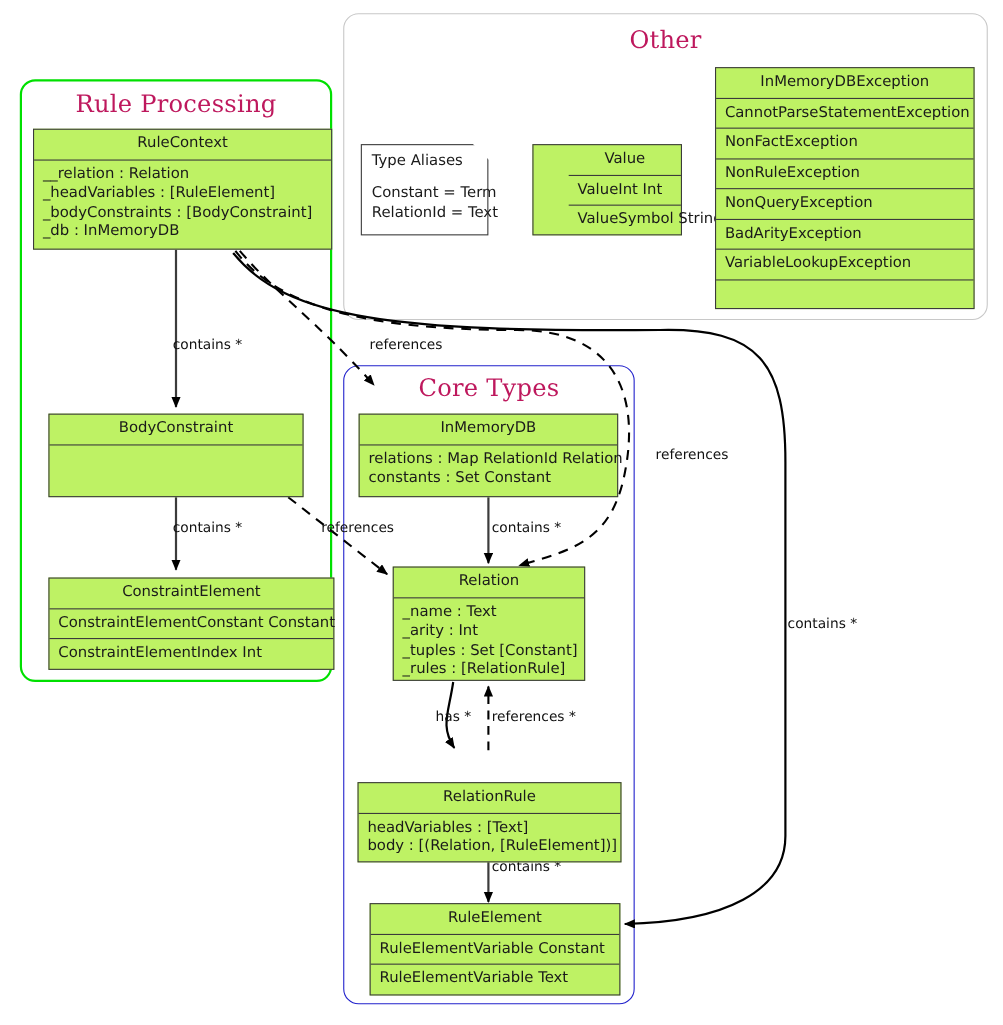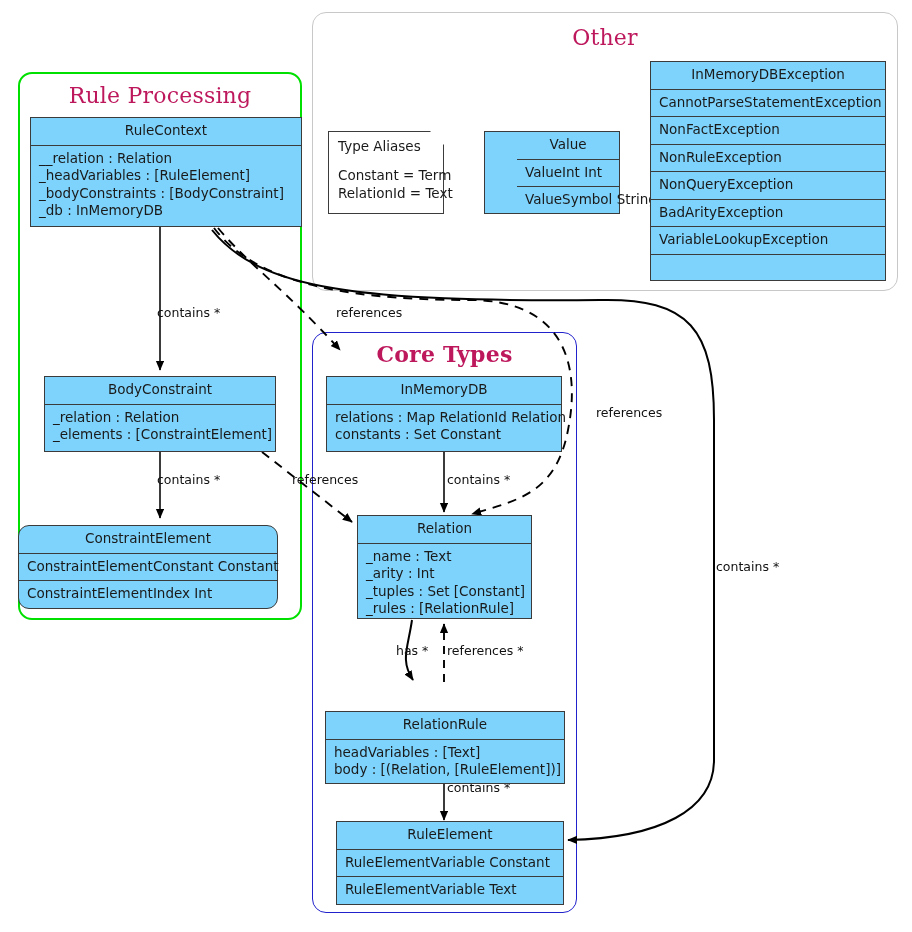--- a/index.html
+++ b/index.html
@@ -9,21 +9,21 @@
   #canvas{position:absolute;left:0;top:0;width:912px;height:932px;}
   svg.edges{position:absolute;left:0;top:0;width:912px;height:932px;pointer-events:none;}
 
   
   .pkg{position:absolute;border-radius:14px;box-sizing:border-box;background:transparent;}
   .pkg-title{position:absolute;left:0;right:0;text-align:center;
              font-family:"DejaVu Serif","Liberation Serif",serif;
              font-size:22px;color:#be185d;letter-spacing:.2px;}
 
   
-  .cls{position:absolute;box-sizing:border-box;background:#7dd3fc;
+  .cls{position:absolute;box-sizing:border-box;background:#bef264;
        border:1.6px solid #3b3b3b;}
   .cls-name{text-align:center;font-size:13.5px;padding:5px 6px 6px 6px;
             border-bottom:1.6px solid #3b3b3b;line-height:1.15;white-space:nowrap;}
   .cls-attrs{padding:4px 8px 5px 8px;font-size:13.5px;line-height:1.30;}
   .cls-attrs div{white-space:nowrap;}
   .row{font-size:13.5px;padding:5px 8px 6px 8px;border-bottom:1.6px solid #3b3b3b;
        white-space:nowrap;line-height:1.15;}
   .row.last{border-bottom:none;}
 
   
@@ -46,21 +46,21 @@
 
   <div class="pkg" style="left:312px;top:12px;width:586px;height:279px;border:1.6px solid #c8c8c8;">
     <div class="pkg-title" style="top:12px;">Other</div>
   </div>
 
   <div class="pkg" style="left:18px;top:72px;width:284px;height:548px;border:2px solid #00e000;">
     <div class="pkg-title" style="top:9px;">Rule Processing</div>
   </div>
 
   <div class="pkg" style="left:312px;top:332px;width:265px;height:581px;border:1.8px solid #2222cc;">
-    <div class="pkg-title" style="top:8px;font-weight:bold;">Core Types</div>
+    <div class="pkg-title" style="top:8px;">Core Types</div>
   </div>
 
   <svg class="edges" viewBox="0 0 912 932" xmlns="http://www.w3.org/2000/svg">
     <defs>
       <marker id="ah" markerWidth="11" markerHeight="11" refX="9.2" refY="4.2" orient="auto" markerUnits="userSpaceOnUse">
         <path d="M0,0 L10,4.2 L0,8.4 z" fill="#000"></path>
       </marker>
     </defs>
 
     <path d="M160,227 L160,370" stroke="#3b3b3b" stroke-width="2" fill="none" marker-end="url(#ah)"></path>
@@ -111,27 +111,23 @@
     <div class="cls-attrs">
       <div>__relation : Relation</div>
       <div>_headVariables : [RuleElement]</div>
       <div>_bodyConstraints : [BodyConstraint]</div>
       <div>_db : InMemoryDB</div>
     </div>
   </div>
 
   <div class="cls" style="left:44px;top:376px;width:232px;height:76px;">
     <div class="cls-name">BodyConstraint</div>
-    <div class="cls-attrs">
-      <div>_relation : Relation</div>
-      <div>_elements : [ConstraintElement]</div>
-    </div>
   </div>
 
-  <div class="cls" style="left:18px;top:525px;width:260px;height:84px;border-radius:11px;">
+  <div class="cls" style="left:44px;top:525px;width:260px;height:84px;">
     <div class="cls-name">ConstraintElement</div>
     <div class="row">ConstraintElementConstant Constant</div>
     <div class="row last">ConstraintElementIndex Int</div>
   </div>
 
   <div class="cls" style="left:326px;top:376px;width:236px;height:76px;">
     <div class="cls-name">InMemoryDB</div>
     <div class="cls-attrs">
       <div>relations : Map RelationId Relation</div>
       <div>constants : Set Constant</div>

